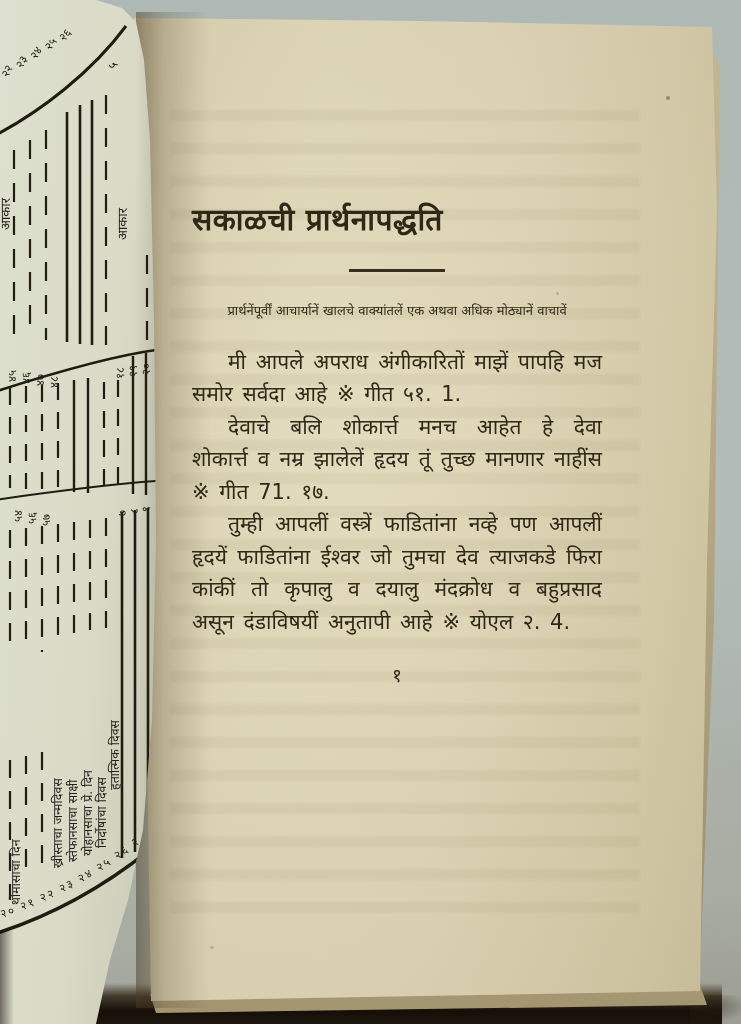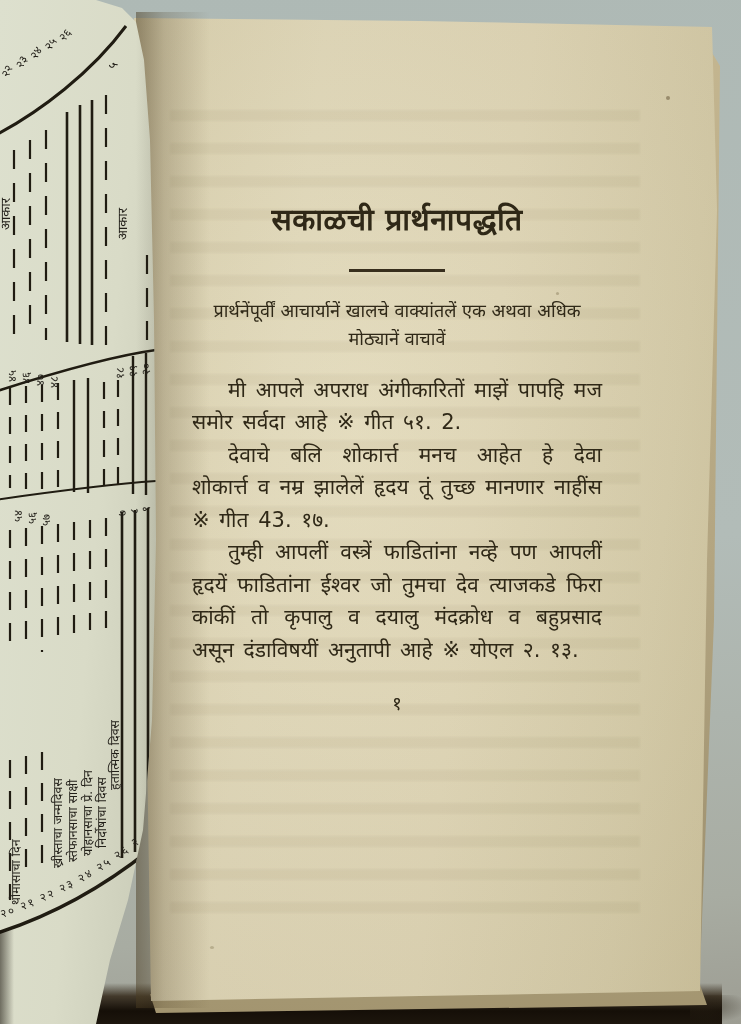--- a/index.html
+++ b/index.html
@@ -51,23 +51,23 @@
   .speck.s2{left:556px;top:292px;width:3px;height:3px;background:rgba(110,95,60,.35);}
   .speck.s3{left:210px;top:946px;width:4px;height:3px;background:rgba(110,95,60,.3);}
   .gutter-shadow{
     position:absolute;left:136px;top:12px;width:74px;height:996px;z-index:5;
     background:linear-gradient(90deg,rgba(74,60,34,.50) 0%,rgba(74,60,34,.22) 38%,rgba(74,60,34,0) 100%);
   }
   .text-block{
     position:absolute;left:192px;top:198px;width:410px;z-index:6;
     color:var(--ink,#2f2817);
   }
-  .title{font-size:30px;font-weight:bold;text-align:center;margin:0;letter-spacing:.5px;}
+  .title{font-size:30px;font-weight:bold;text-align:left;margin:0;letter-spacing:.5px;}
   .title-rule{width:96px;height:2.5px;background:#372e1d;margin:30px auto 0;}
-  .instruction{margin:25px auto 0;width:92%;font-size:18px;line-height:28px;text-align:center;}
+  .instruction{margin:25px auto 0;width:92%;font-size:13px;line-height:28px;text-align:center;}
   .paras{margin-top:21px;}
   .paras p{
     margin:0;font-size:21px;line-height:32.5px;text-align:justify;
     text-indent:36px;word-spacing:3px;
   }
   .page-number{text-align:center;margin-top:24px;font-size:19px;}
   
   .left-page{
     position:absolute;left:0;top:0;width:170px;height:1024px;z-index:7;
     clip-path:polygon(0 0,96px 0,122px 8px,136px 22px,144px 60px,150px 140px,154px 320px,156px 540px,152px 720px,143px 830px,128px 900px,110px 960px,96px 1024px,0 1024px);
@@ -101,23 +101,23 @@
     <div class="speck s2"></div>
     <div class="speck s3"></div>
   </div>
   <div class="gutter-shadow"></div>
 
   <div class="text-block">
     <h1 class="title">सकाळची प्रार्थनापद्धति</h1>
     <div class="title-rule"></div>
     <div class="instruction">प्रार्थनेंपूर्वीं आचार्यानें खालचे वाक्यांतलें एक अथवा अधिक मोठ्यानें वाचावें</div>
     <div class="paras">
-        <p>मी आपले अपराध अंगीकारितों माझें पापहि मज समोर सर्वदा आहे ※ गीत ५१. 2.</p>
-        <p>देवाचे बलि शोकार्त्त मनच आहेत हे देवा शोकार्त्त व नम्र झालेलें हृदय तूं तुच्छ मानणार नाहींस ※ गीत 43. १७.</p>
-        <p>तुम्ही आपलीं वस्त्रें फाडितांना नव्हे पण आपलीं हृदयें फाडितांना ईश्वर जो तुमचा देव त्याजकडे फिरा कांकीं तो कृपालु व दयालु मंदक्रोध व बहुप्रसाद असून दंडाविषयीं अनुतापी आहे ※ योएल २. १३.</p>
+        <p>मी आपले अपराध अंगीकारितों माझें पापहि मज समोर सर्वदा आहे ※ गीत ५१. 1.</p>
+        <p>देवाचे बलि शोकार्त्त मनच आहेत हे देवा शोकार्त्त व नम्र झालेलें हृदय तूं तुच्छ मानणार नाहींस ※ गीत 71. १७.</p>
+        <p>तुम्ही आपलीं वस्त्रें फाडितांना नव्हे पण आपलीं हृदयें फाडितांना ईश्वर जो तुमचा देव त्याजकडे फिरा कांकीं तो कृपालु व दयालु मंदक्रोध व बहुप्रसाद असून दंडाविषयीं अनुतापी आहे ※ योएल २. 4.</p>
       </div>
     <div class="page-number">१</div>
   </div>
 
   <div class="left-page">
     <svg class="left-art" width="170" height="1024" viewBox="0 0 170 1024">
 
       <path d="M-6,136 C40,112 92,72 126,26" stroke-width="3"></path>
       <path d="M-6,392 C50,374 112,356 156,350" stroke-width="2.5"></path>
       <path d="M-6,500 C50,492 112,484 156,481" stroke-width="2"></path>

